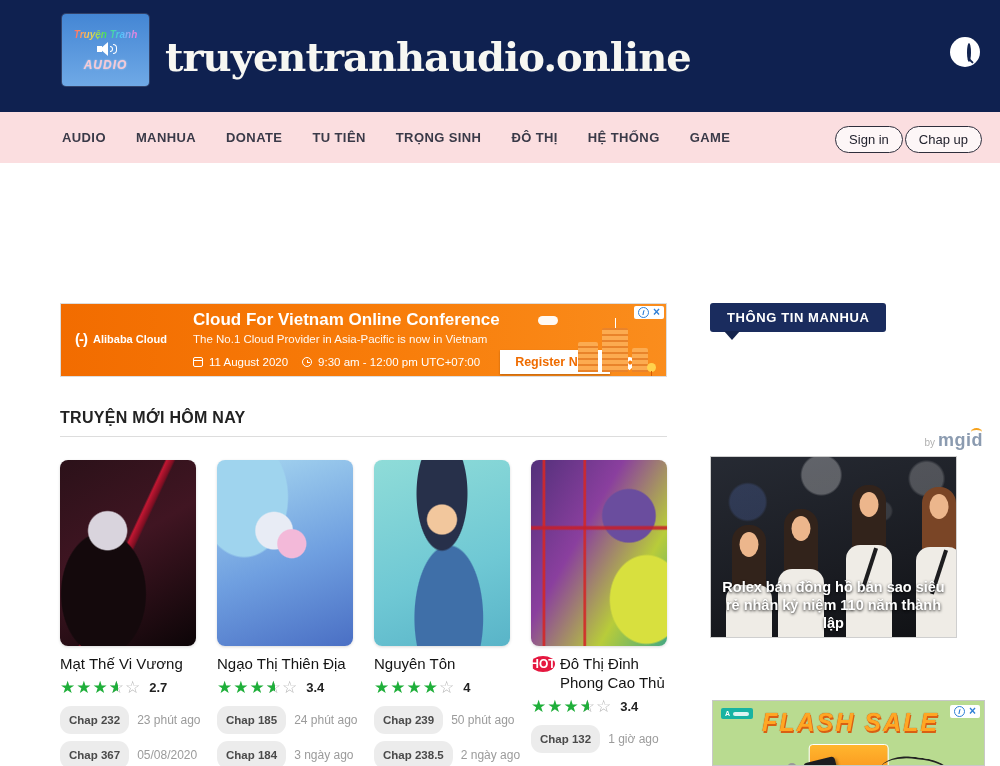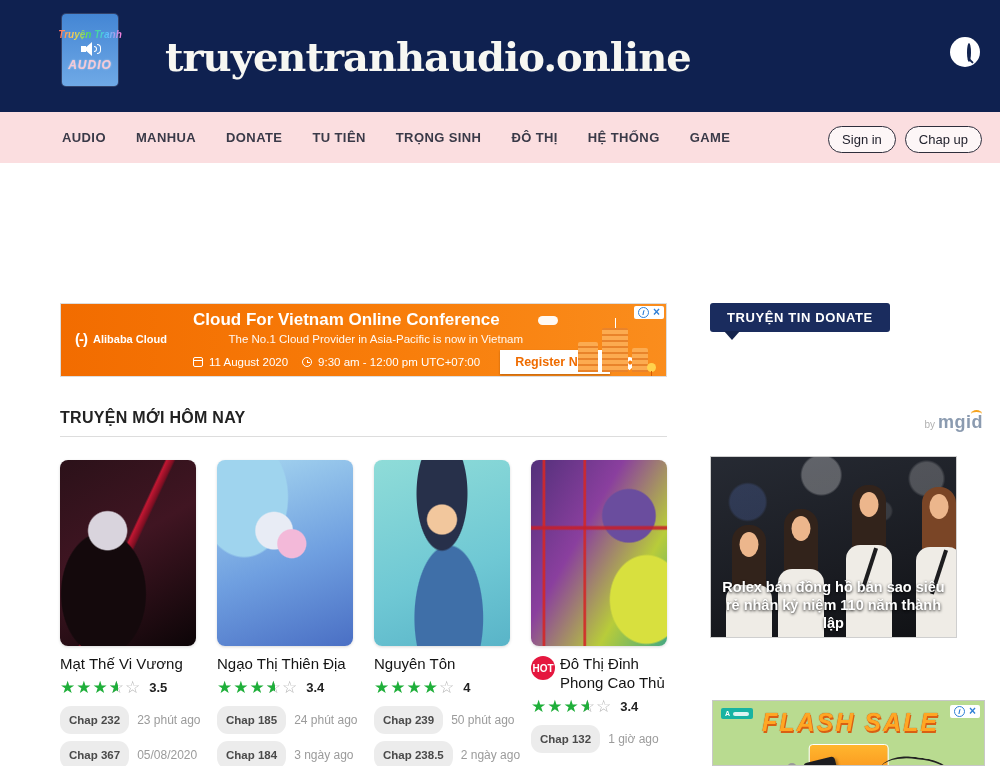--- a/index.html
+++ b/index.html
@@ -1,21 +1,21 @@
 <!DOCTYPE html>
 <html><head>
 <meta charset="utf-8">
 <style>
   * { margin:0; padding:0; box-sizing:border-box; }
   body { font-family:"Liberation Sans", sans-serif; background:#fff; }
   .page { position:relative; width:1000px; height:766px; overflow:hidden; background:#fff; }
 
   
   .header { position:absolute; left:0; top:0; width:1000px; height:112px; background:#0f2150; }
-  .logo-box { position:absolute; left:62px; top:14px; width:56px; height:72px; border-radius:4px;
+  .logo-box { position:absolute; left:62px; top:14px; width:87px; height:72px; border-radius:4px;
     background:linear-gradient(180deg,#4486d4,#6fa9e6); display:flex; flex-direction:column;
     align-items:center; justify-content:center; gap:2px; box-shadow:0 0 0 1px rgba(255,255,255,.15); cursor:pointer; }
   .logo-line1 { font-size:10px; font-style:italic; font-weight:bold;
     background:linear-gradient(90deg,#ff6868,#ffd34d,#45e05a,#4dc7ff,#ff7ad9); -webkit-background-clip:text;
     background-clip:text; color:transparent; white-space:nowrap; }
   .spk { position:relative; width:22px; height:14px; }
   .spk-body { position:absolute; left:2px; top:4px; width:5px; height:6px; background:#fff; }
   .spk-cone { position:absolute; left:5px; top:0; width:0; height:0;
     border-top:7px solid transparent; border-bottom:7px solid transparent; border-right:8px solid #fff; }
   .spk-wave { position:absolute; border:1px solid #fff; border-left:none; border-radius:0 8px 8px 0; }
@@ -29,33 +29,33 @@
     background:#fff; border:none; cursor:pointer; }
   .mag { position:relative; width:11px; height:11px; border:2px solid #12234f; border-radius:50%; margin:6px 0 0 7px; }
   .mag::after { content:''; position:absolute; width:6px; height:2px; background:#12234f;
     transform:rotate(45deg); right:-5px; bottom:-2px; border-radius:1px; }
 
   
   .navbar { position:absolute; left:0; top:112px; width:1000px; height:51px; background:#fbdee0;
     display:flex; align-items:center; }
   .nav-links { display:flex; gap:30px; margin-left:62px; }
   .nav-item { font-size:13px; font-weight:bold; color:#3a3a48; text-decoration:none; letter-spacing:.4px; cursor:pointer; }
-  .auth { position:absolute; right:18px; top:0; height:55px; display:flex; align-items:center; gap:9px; }
+  .auth { position:absolute; right:18px; top:0; height:55px; display:flex; align-items:center; gap:2px; }
   .auth-btn { border:1.5px solid #2e2e3c; background:#fdf6f7; color:#22222e; font-size:13px;
     padding:5px 13px; border-radius:15px; cursor:pointer; font-family:inherit; }
 
   
   .banner-ad { position:absolute; left:60px; top:303px; width:607px; height:74px;
     background:linear-gradient(90deg,#f26c00,#f87d0a 55%,#fa8d1d); border:1px solid #ddd; cursor:pointer; overflow:hidden; }
   .ali-brand { position:absolute; left:14px; top:26px; display:flex; align-items:center; gap:6px; color:#fff; }
   .ali-logo-mark { font-size:15px; font-weight:bold; letter-spacing:-1px; }
   .ali-brand-name { font-size:11px; font-weight:600; white-space:nowrap;text-align:center; }
   .ali-center { position:absolute; left:132px; top:6px; width:330px; color:#fff; }
   .ali-headline { font-size:17px; font-weight:bold; white-space:nowrap; }
-  .ali-sub { font-size:11.5px; margin-top:3px; white-space:nowrap; opacity:.95;text-align:right; }
+  .ali-sub { font-size:11.5px; margin-top:3px; white-space:nowrap; opacity:.95; }
   .ali-row3 { display:flex; align-items:center; gap:6px; margin-top:5px; font-size:11.5px; white-space:nowrap; }
   .ico-cal { width:10px; height:10px; border:1px solid #fff; border-radius:2px; position:relative; flex-shrink:0; }
   .ico-cal::before { content:''; position:absolute; top:2px; left:0; right:0; height:1px; background:#fff; }
   .ico-clk { width:10px; height:10px; border:1px solid #fff; border-radius:50%; position:relative; flex-shrink:0; margin-left:8px; }
   .ico-clk::before { content:''; position:absolute; left:4px; top:2px; width:1px; height:3px; background:#fff; }
   .ico-clk::after { content:''; position:absolute; left:4px; top:4px; width:3px; height:1px; background:#fff; }
   .register-btn { margin-left:14px; background:#fff; color:#ef6c00; border:none; font-weight:bold;
     font-size:12.5px; padding:5px 15px; cursor:pointer; box-shadow:0 1px 2px rgba(0,0,0,.25); font-family:inherit; }
   .ico-pin { width:11px; height:11px; background:#fff; border-radius:50% 50% 50% 0; transform:rotate(-45deg);
     margin-left:8px; position:relative; flex-shrink:0; }
@@ -99,42 +99,42 @@
     radial-gradient(ellipse at 50% 18%, #27304a 0 26%, transparent 27%),
     radial-gradient(ellipse at 55% 85%, #3f6fa8 0 32%, transparent 33%),
     linear-gradient(160deg,#8fdcd8 0%,#6fc8d4 60%,#59b4c8 100%); }
   .cover-3 { background:
     linear-gradient(0deg, transparent 62%, rgba(200,30,40,.85) 63%, rgba(200,30,40,.85) 64%, transparent 65%),
     linear-gradient(90deg, transparent 8%, rgba(210,40,40,.9) 9%, rgba(210,40,40,.9) 10%, transparent 11%, transparent 38%, rgba(210,40,40,.9) 39%, rgba(210,40,40,.9) 40%, transparent 41%),
     radial-gradient(circle at 72% 30%, #6a4d9e 0 16%, transparent 17%),
     radial-gradient(ellipse at 85% 75%, #d8e03e 0 22%, transparent 23%),
     linear-gradient(120deg,#52307a 0%,#8a3f9e 38%,#b8cc3a 72%,#44a882 100%); }
   .comic-title { margin-top:9px; display:flex; gap:5px; align-items:flex-start; cursor:pointer; }
-  .hot-badge { width:24px; height:24px; border-radius:50%; background:#e5173f; color:#fff; font-size:10px;
+  .hot-badge { width:24px; height:16px; border-radius:50%; background:#e5173f; color:#fff; font-size:12px;
     font-weight:bold; display:flex; align-items:center; justify-content:center; flex-shrink:0; margin-top:1px; }
   .comic-title-text { font-size:15px; font-weight:normal; color:#141414; line-height:1.25; }
   .rating-row { margin-top:5px; display:flex; align-items:center; }
   .st { font-size:17px; line-height:1; color:#1faf3a; letter-spacing:1px; }
   .st.empty { color:#b5b5b5; }
   .st.half { position:relative; display:inline-block; color:#b5b5b5; }
   .st.half .so { position:absolute; left:0; top:0; width:55%; overflow:hidden; color:#1faf3a; }
   .rating-value { margin-left:8px; font-size:13px; font-weight:bold; color:#222; }
   .chapter-list { margin-top:9px; display:flex; flex-direction:column; gap:7px; }
   .chapter-row { display:flex; align-items:center; }
   .chapter-chip { background:#ececec; border-radius:11px; padding:8px 9px; font-size:11.5px; font-weight:bold;
     color:#4a4a4a; white-space:nowrap; cursor:pointer; }
   .chapter-time { margin-left:8px; font-size:12px; color:#9b9b9b; white-space:nowrap; }
 
   
   .donate-ribbon { position:absolute; left:710px; top:303px; background:#1a2c5e; border-radius:3px;
     padding:7px 17px; color:#fff; font-weight:bold; font-size:13px; letter-spacing:.6px; }
   .donate-ribbon::after { content:''; position:absolute; left:14px; bottom:-8px;
     border-left:8px solid transparent; border-right:8px solid transparent; border-top:9px solid #15244d; }
   .donate-text { position:absolute; left:710px; top:347px; width:278px; font-size:13.5px; color:#787878; line-height:1.5; }
-  .mgid-row { position:absolute; left:710px; top:412px; width:273px; text-align:right; cursor:pointer; }
+  .mgid-row { position:absolute; left:710px; top:430px; width:273px; text-align:right; cursor:pointer; }
   .mgid-by { font-size:10px; color:#b0b0b0; margin-right:3px; }
   .mgid-brand { position:relative; font-size:18px; font-weight:bold; color:#8b9bb0; letter-spacing:.5px; }
   .mgid-brand::after { content:''; position:absolute; top:-2px; right:1px; width:11px; height:6px;
     border-top:2px solid #f6a21c; border-radius:50%; }
 
   
   .native-ad { position:absolute; left:710px; top:456px; width:247px; height:182px; border:1px solid #cfcfcf;
     cursor:pointer; overflow:hidden;
     background:
       radial-gradient(circle at 88% 12%, rgba(255,255,255,.22) 0 6%, transparent 7%),
@@ -250,21 +250,21 @@
 
   <div class="comics-grid">
       <div class="comic-card">
     <div class="comic-cover cover-0"></div>
     <div class="comic-title">
 
       <span class="comic-title-text">Mạt Thế Vi Vương</span>
     </div>
     <div class="rating-row">
       <span class="stars"><span class="st full">★</span><span class="st full">★</span><span class="st full">★</span><span class="st half"><span class="sb">☆</span><span class="so">★</span></span><span class="st empty">☆</span></span>
-      <span class="rating-value">3.5</span>
+      <span class="rating-value">2.7</span>
     </div>
     <div class="chapter-list">
           <div class="chapter-row">
     <span class="chapter-chip">Chap 232</span>
     <span class="chapter-time">23 phút ago</span>
   </div>
           <div class="chapter-row">
     <span class="chapter-chip">Chap 367</span>
     <span class="chapter-time">05/08/2020</span>
   </div>
@@ -324,21 +324,21 @@
     </div>
     <div class="chapter-list">
           <div class="chapter-row">
     <span class="chapter-chip">Chap 132</span>
     <span class="chapter-time">1 giờ ago</span>
   </div>
         </div>
   </div>
     </div>
 
-  <div class="donate-ribbon">TRUYỆN TIN DONATE</div>
+  <div class="donate-ribbon">THÔNG TIN MANHUA</div>
 
   <div class="mgid-row">
     <span class="mgid-by">by</span><span class="mgid-brand">mgid</span>
   </div>
 
   <div class="native-ad">
     <div class="model" style="left:10px; top:68px; width:56px; height:120px;">
       <span class="hair"></span>
         <span class="face"></span>
         <span class="body"></span>

